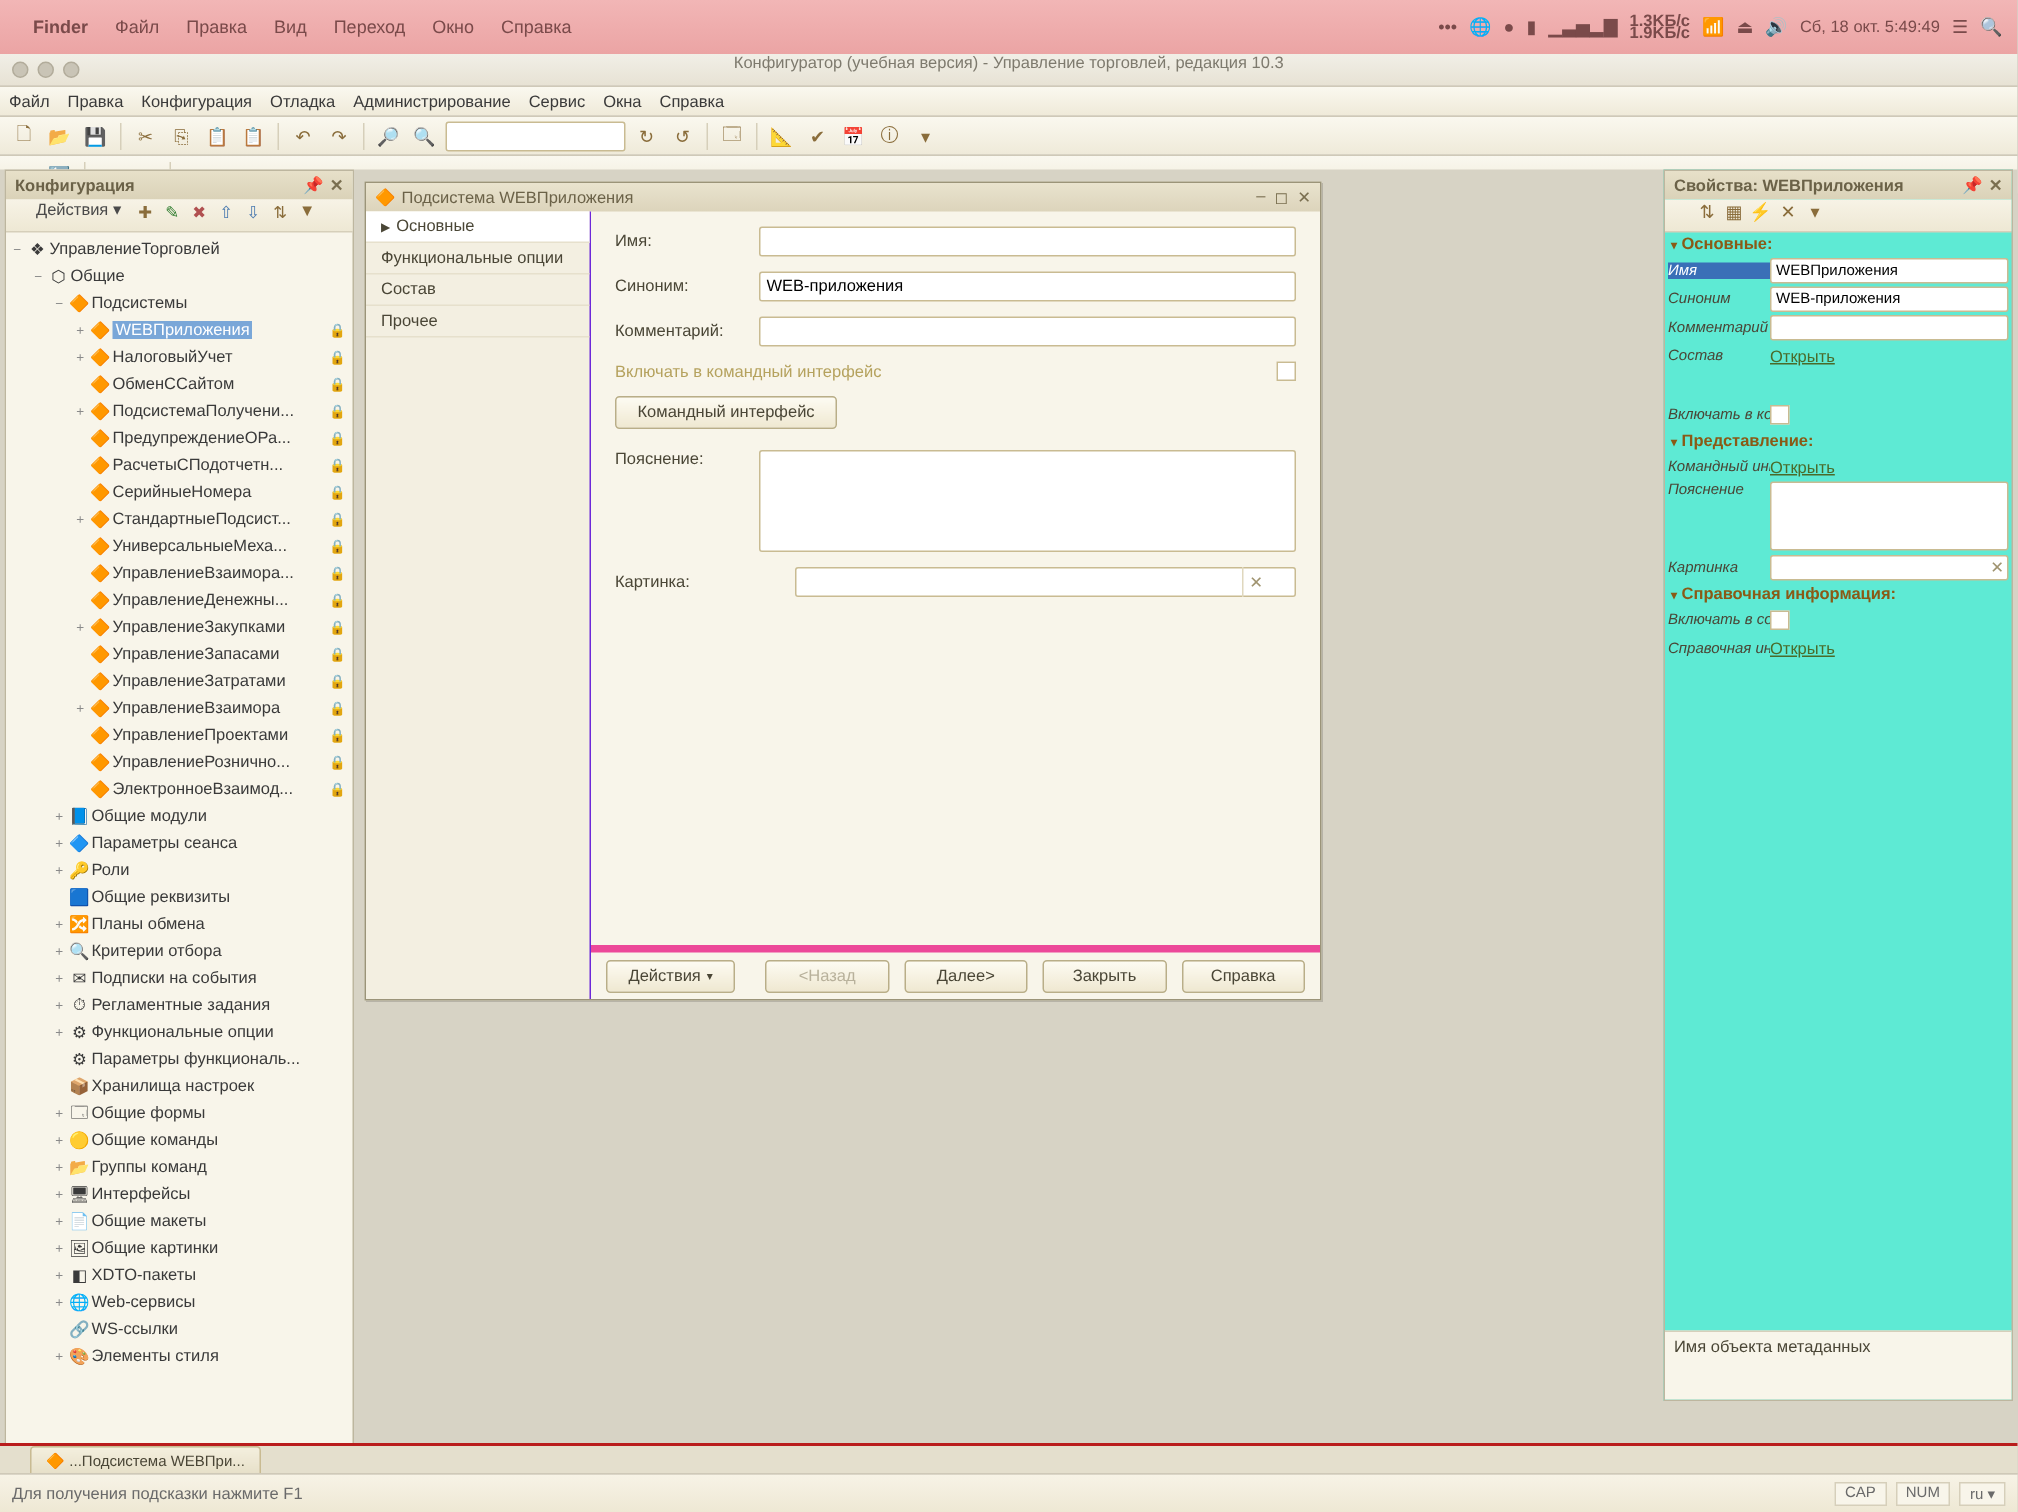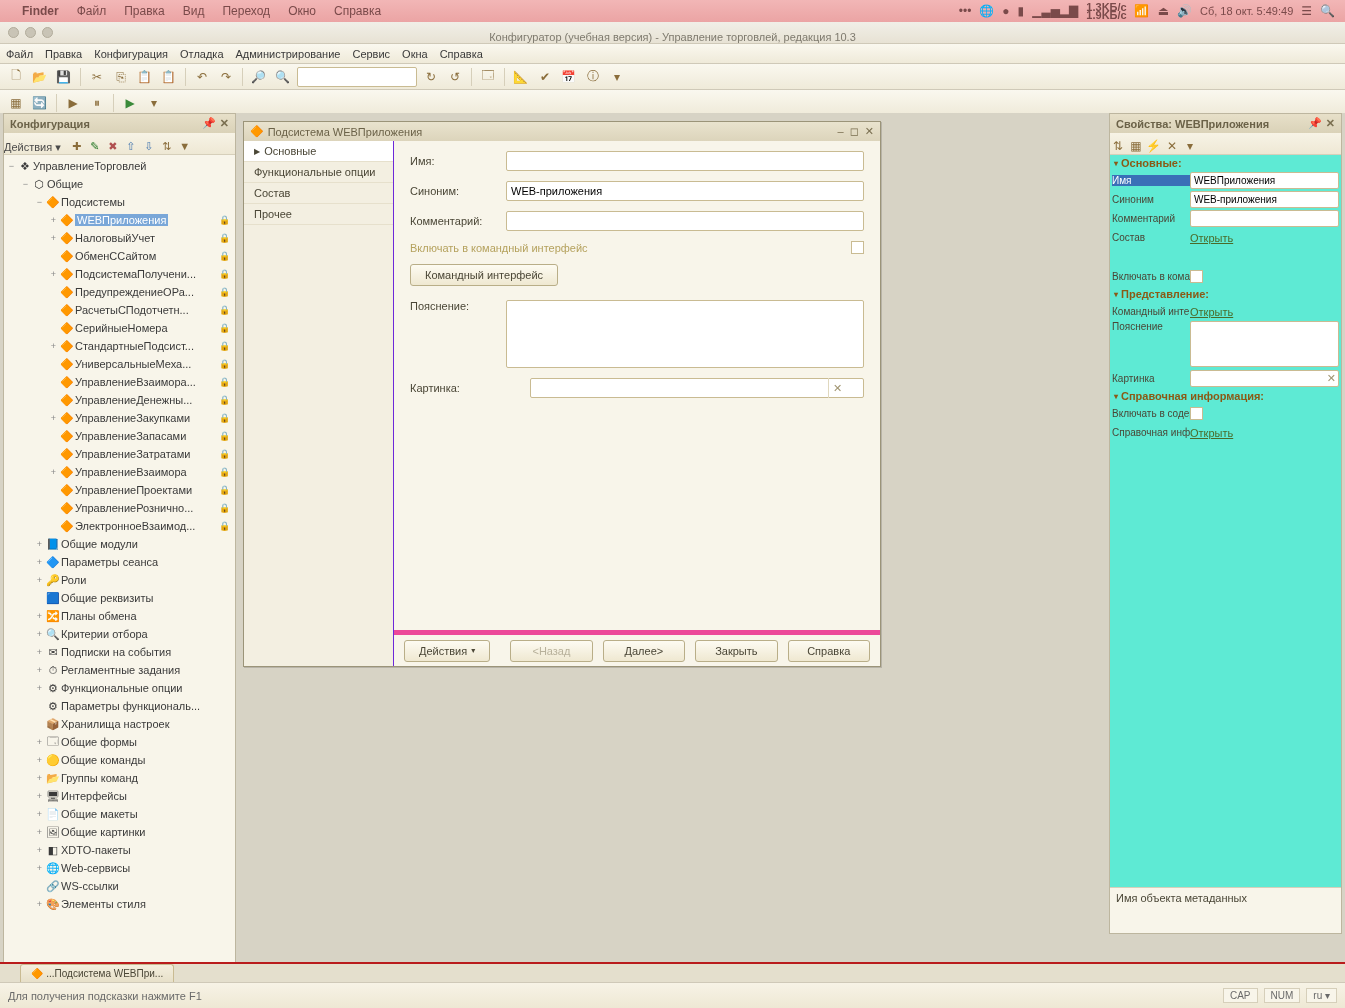--- a/index.html
+++ b/index.html
@@ -1,49 +1,49 @@
 <!DOCTYPE html>
 <html><head>
 <meta charset="utf-8">
 <style>
 * { box-sizing: border-box; margin: 0; padding: 0; font-family: "Lucida Grande", Arial, sans-serif; font-size: 11px; }
 body { width: 1345px; height: 1008px; background: #d4d0c8; overflow: hidden; }
 
 
-.mac-menubar { height: 22px; background: linear-gradient(#f2b6b6, #eba4a4); display: flex; align-items: center; color: #7a4a4a; padding: 0 10px; justify-content: center; }
+.mac-menubar { height: 36px; background: linear-gradient(#f2b6b6, #eba4a4); display: flex; align-items: center; color: #7a4a4a; padding: 0 10px; justify-content: center; }
 .mac-menubar .apple { font-size: 13px; margin-right: 12px; color: #8a5050; }
 .mac-menubar .mi { margin-right: 18px; font-size: 12px; }
 .mac-menubar .bold { font-weight: bold; }
 .mac-right { margin-left: auto; display: flex; align-items: center; gap: 8px; font-size: 11px; }
 .mac-right .ic { font-size: 12px; }
 .mac-right .net { font-size: 8px; line-height: 8px; text-align: right; font-weight: bold; }
 
 
-.win-title { height: 22px; background: linear-gradient(#f1efe7,#e7e2d4); display: flex; align-items: flex-end; justify-content: center; color: #7e7a6e; font-size: 12px; border-bottom: 1px solid #cfc9b8; position: relative; }
+.win-title { height: 22px; background: linear-gradient(#f1efe7,#e7e2d4); display: flex; align-items: flex-start; justify-content: center; color: #7e7a6e; font-size: 12px; border-bottom: 1px solid #cfc9b8; position: relative; }
 .win-title .traffic { position: absolute; left: 8px; top: 5px; display: flex; gap: 6px; }
 .win-title .traffic span { width: 11px; height: 11px; border-radius: 50%; background: #c9c4b6; border: 1px solid #b2ac9b; display:inline-block; }
 
 
 .app-menu { height: 20px; background: linear-gradient(#faf8ef,#efead9); display: flex; align-items: center; padding: 0 6px; border-bottom: 1px solid #cfc9b8; }
 .app-menu .mi { margin-right: 12px; color: #3a3a3a; font-size: 11px; }
 
 
 .toolbar { height: 26px; background: linear-gradient(#faf8ef,#efead9); display: flex; align-items: center; padding: 0 6px; gap: 4px; border-bottom: 1px solid #cfc9b8; }
 .toolbar .tbtn { width: 20px; height: 20px; display: flex; align-items: center; justify-content: center; font-size: 12px; color: #8a6d3b; border: 1px solid transparent; border-radius: 2px; }
 .toolbar .sep { width: 1px; height: 18px; background: #d6cfba; margin: 0 2px; }
 .toolbar .combo { width: 120px; height: 20px; border: 1px solid #c9bb92; background: #fff; border-radius: 2px; }
 
 
 .workspace { position: absolute; top: 113px; left: 0; right: 0; bottom: 26px; background: #d7d3c5; }
 
 
 .panel-left { position: absolute; left: 3px; top: 0; width: 233px; bottom: 0; background: #f8f5ea; border: 1px solid #bdb69f; }
 .panel-hdr { height: 19px; background: linear-gradient(#e7e0c9,#dad2b8); display: flex; align-items: center; padding: 0 6px; color: #6b6248; font-weight: bold; font-size: 11px; }
 .panel-hdr .close { margin-left: auto; color: #7a6f50; font-size: 11px; }
-.panel-tb { height: 22px; background: linear-gradient(#f7f3e6,#eee8d4); display:flex; align-items:flex-end; padding: 0 0; gap:2px; border-bottom:1px solid #d6cfba;}
+.panel-tb { height: 22px; background: linear-gradient(#f7f3e6,#eee8d4); display:flex; align-items:flex-start; padding: 0 20px; gap:2px; border-bottom:1px solid #d6cfba;}
 .panel-tb .a { font-size:11px; color:#4a4a4a; margin-right:6px;}
 .panel-tb .ib { width:16px; height:16px; display:flex; align-items:center; justify-content:center; font-size:11px; color:#8a6d3b;}
 .tree { position:absolute; top:41px; left:0; right:0; bottom:0; overflow:auto; padding:2px 0; }
 .tree-row { display:flex; align-items:center; height:18px; padding-right:4px; color:#3a3a3a; white-space:nowrap; }
 .tree-row .exp { width:11px; text-align:center; color:#8a8a8a; font-size:9px;}
 .tree-row .ic { width:16px; text-align:center; font-size:11px; }
 .tree-row .lock { margin-left:auto; font-size:9px; color:#caa93f; }
 .tree-row.sel .lbl { background:#7aa7d8; color:#fff; padding:0 2px;}
 .lvl0{padding-left:2px;} .lvl1{padding-left:16px;} .lvl2{padding-left:30px;} .lvl3{padding-left:44px;}
 
@@ -73,21 +73,21 @@
 .ed-footer .btn{ width:90px; justify-content:center;}
 .ed-footer .btn.drop::after{content:" ▾"; font-size:8px; margin-left:4px;}
 
 
 .panel-right { position:absolute; right:3px; top:0; width:233px; bottom:48px; background:#5eead4; border:1px solid #bdb69f;}
 .panel-right .panel-tb .ib{font-size:12px;}
 .prop-scroll{position:absolute; top:41px; left:0; right:0; bottom:0; overflow:auto;}
 .prop-sec { color:#8a5a16; font-weight:bold; padding:2px 4px; display:flex; align-items:center;}
 .prop-sec::before{content:"▾"; font-size:8px; margin-right:3px; color:#8a5a16;}
 .prop-row { display:flex; align-items:center; height:19px; padding:0 2px;}
-.prop-row label{ width:78px; font-size:10px; color:#4a4636; overflow:hidden; white-space:nowrap;}
+.prop-row label{ width:68px; font-size:10px; color:#4a4636; overflow:hidden; white-space:nowrap;font-style:italic;}
 .prop-row.active label{ background:#3a6fb7; color:#fff;}
 .prop-row .val{ flex:1; height:17px; border:1px solid #c9bb92; background:#fff; font-size:10px; padding:0 3px; display:flex; align-items:center; border-radius:2px;}
 .prop-row .link{ color:#4a6b2a; text-decoration:underline;}
 .prop-row .chk{ width:13px; height:13px; border:1px solid #c9bb92; background:#fff;}
 .prop-hint{ position:absolute; left:0; right:0; bottom:0; height:46px; border-top:1px solid #d6cfba; padding:4px 6px; color:#4a4636; background:#f8f5ea;}
 
 
 .dock-tabs { position:absolute; left:0; right:0; bottom:26px; height:20px; background:#e4dfcd; border-top:2px solid #b91c1c; display:flex; align-items:flex-end; padding-left:20px;}
 .dock-tab { height:18px; padding:0 10px; background:linear-gradient(#f4efde,#e7e0c9); border:1px solid #c9bb92; border-bottom:none; border-radius:3px 3px 0 0; display:flex; align-items:center; font-size:10px; color:#4a4636;}
 

